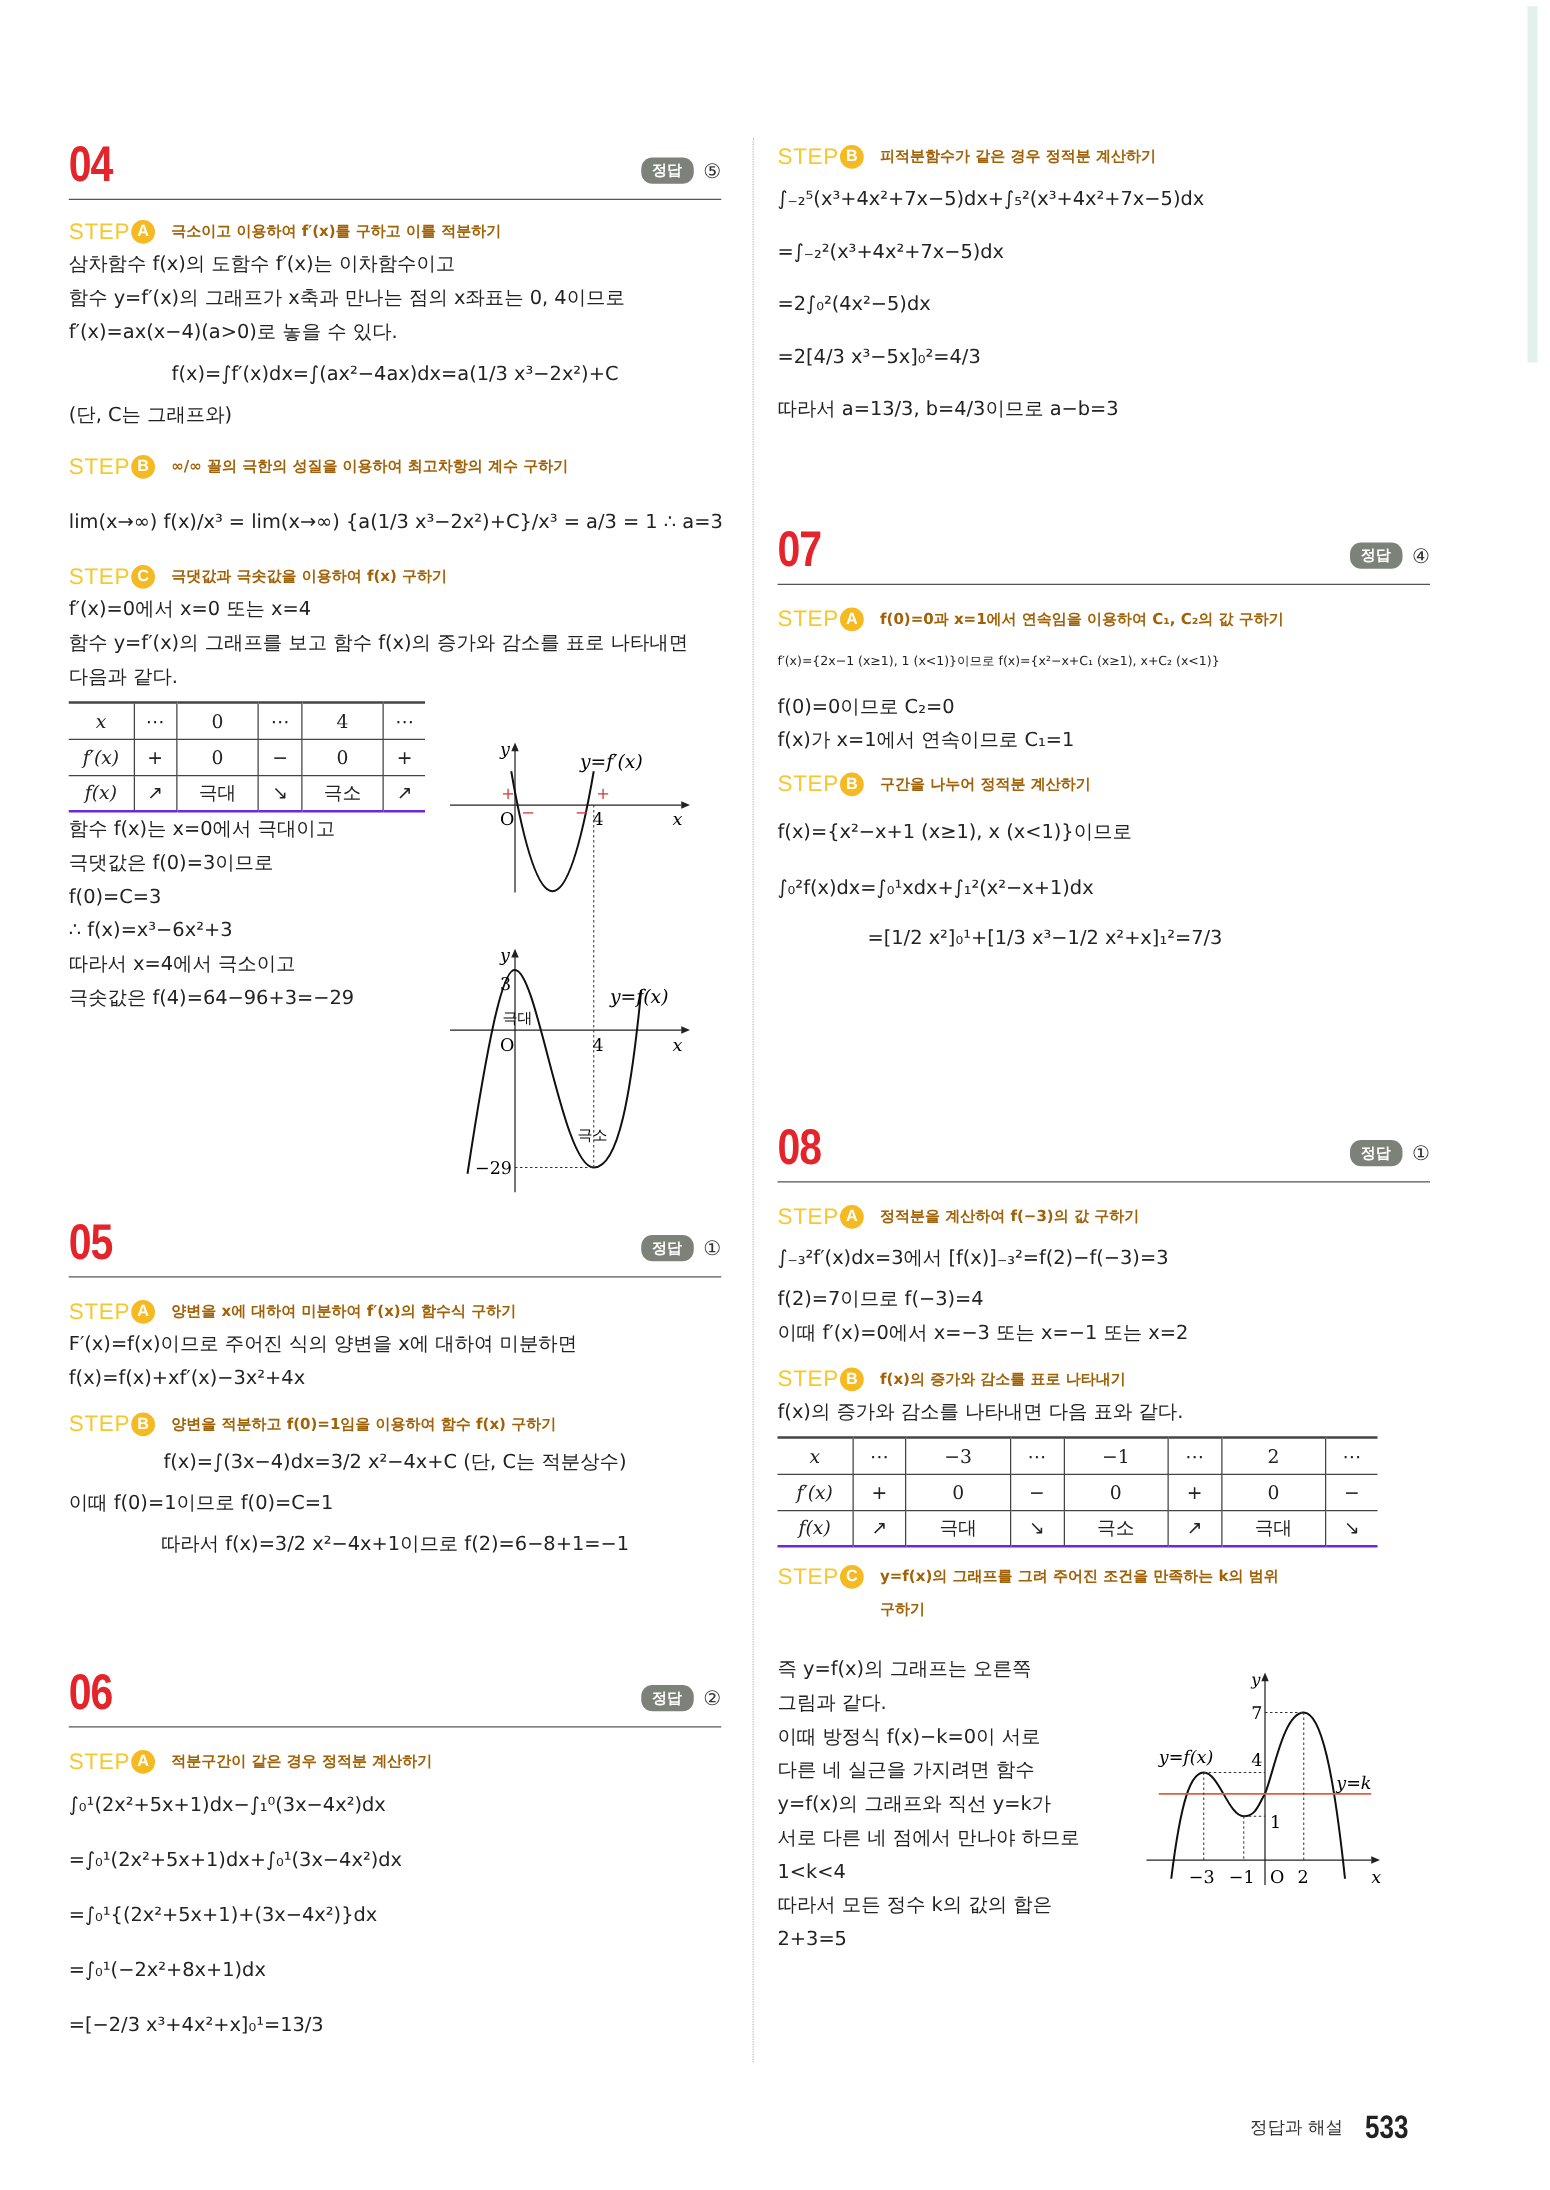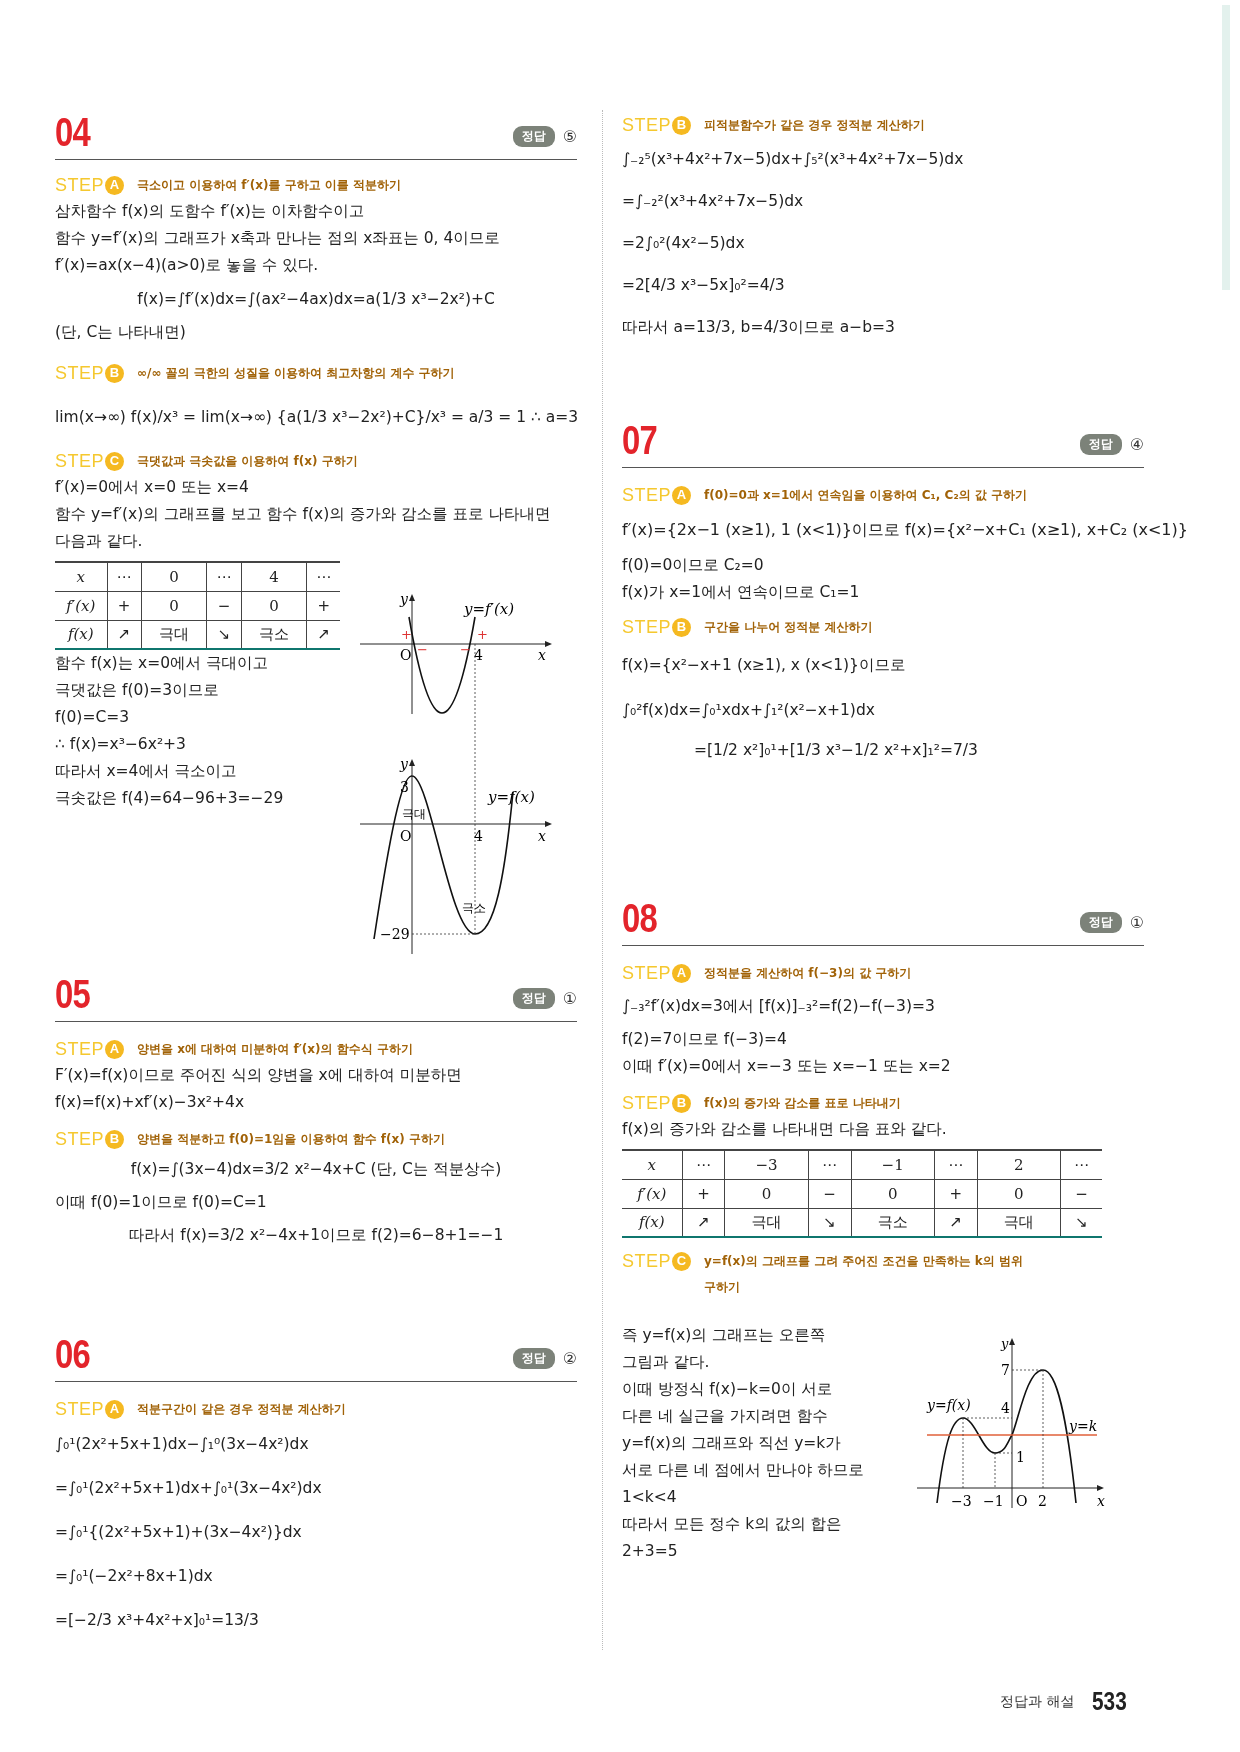--- a/index.html
+++ b/index.html
@@ -21,21 +21,21 @@
   .step { display: flex; align-items: flex-start; margin-top: 10px; line-height: 26px; }
   .step-tag { display: flex; align-items: center; flex: none; width: 82px; }
   .step-word { color: #f5c82f; font-family: "Liberation Sans", sans-serif; font-size: 18px; letter-spacing: 0.5px; }
   .step-letter { display: inline-flex; align-items: center; justify-content: center; width: 19px; height: 19px; border-radius: 50%; background: #f5b921; color: #fff; font-weight: bold; font-size: 13px; font-family: "Liberation Sans", sans-serif; margin-left: 1px; }
   .step-title { font-weight: bold; font-size: 12px; color: #a16207; }
   .line { line-height: 27px; white-space: nowrap; }
   .tall { line-height: 40px; text-align: center; }
   table.vt { border-collapse: collapse; margin-top: 6px; font-size: 15px; }
   table.vt td { border: 1px solid #444; text-align: center; height: 29px; }
   table.vt tr:first-child td { border-top: 2px solid #444; }
-  table.vt tr:last-child td { border-bottom: 2px solid #0f766e; }
+  table.vt tr:last-child td { border-bottom: 2px solid #6d28d9; }
   table.vt td:first-child { border-left: none; }
   table.vt td:last-child { border-right: none; }
   .footer { position: absolute; top: 1655px; left: 1000px; display: flex; align-items: center; gap: 18px; margin-top: 31px; }
   .footer-label { font-size: 14px; color: #333; }
   .footer-page { font-family: "Liberation Sans", sans-serif; font-size: 26px; font-weight: bold; color: #222; transform: scaleX(0.8); transform-origin: left; }
   svg text { font-family: "DejaVu Serif", "Liberation Serif", serif; }
 </style>
 </head>
 <body>
 
@@ -57,21 +57,21 @@
       <span class="step-tag">
           <span class="step-word">STEP</span>
           <span class="step-letter">A</span>
         </span>
       <span class="step-title">극소이고 이용하여 f′(x)를 구하고 이를 적분하기</span>
     </div>
     <div class="line">삼차함수 f(x)의 도함수 f′(x)는 이차함수이고</div>
     <div class="line">함수 y=f′(x)의 그래프가 x축과 만나는 점의 x좌표는 0, 4이므로</div>
     <div class="line">f′(x)=ax(x−4)(a&gt;0)로 놓을 수 있다.</div>
     <div class="line tall">f(x)=∫f′(x)dx=∫(ax²−4ax)dx=a(1/3 x³−2x²)+C</div>
-    <div class="line">(단, C는 나타내면)</div>
+    <div class="line">(단, C는 그래프와)</div>
 
     <div class="step" style="margin-top:14px;">
       <span class="step-tag">
           <span class="step-word">STEP</span>
           <span class="step-letter">B</span>
         </span>
       <span class="step-title">∞/∞ 꼴의 극한의 성질을 이용하여 최고차항의 계수 구하기</span>
     </div>
     <div class="line" style="line-height:62px;">lim(x→∞) f(x)/x³ = lim(x→∞) {a(1/3 x³−2x²)+C}/x³ = a/3 = 1   ∴ a=3</div>
 
@@ -234,21 +234,21 @@
         <span class="answer-val">④</span>
       </div>
     </div>
     <div class="step" style="margin-top:14px;">
       <span class="step-tag">
           <span class="step-word">STEP</span>
           <span class="step-letter">A</span>
         </span>
       <span class="step-title">f(0)=0과 x=1에서 연속임을 이용하여 C₁, C₂의 값 구하기</span>
     </div>
-    <div class="line" style="line-height:44px; font-size:16px;">f′(x)={2x−1 (x≥1), 1 (x&lt;1)}이므로 f(x)={x²−x+C₁ (x≥1), x+C₂ (x&lt;1)}</div>
+    <div class="line" style="line-height:44px; font-size:10px;">f′(x)={2x−1 (x≥1), 1 (x&lt;1)}이므로 f(x)={x²−x+C₁ (x≥1), x+C₂ (x&lt;1)}</div>
     <div class="line">f(0)=0이므로 C₂=0</div>
     <div class="line">f(x)가 x=1에서 연속이므로 C₁=1</div>
 
     <div class="step" style="margin-top:8px;">
       <span class="step-tag">
           <span class="step-word">STEP</span>
           <span class="step-letter">B</span>
         </span>
       <span class="step-title">구간을 나누어 정적분 계산하기</span>
     </div>

